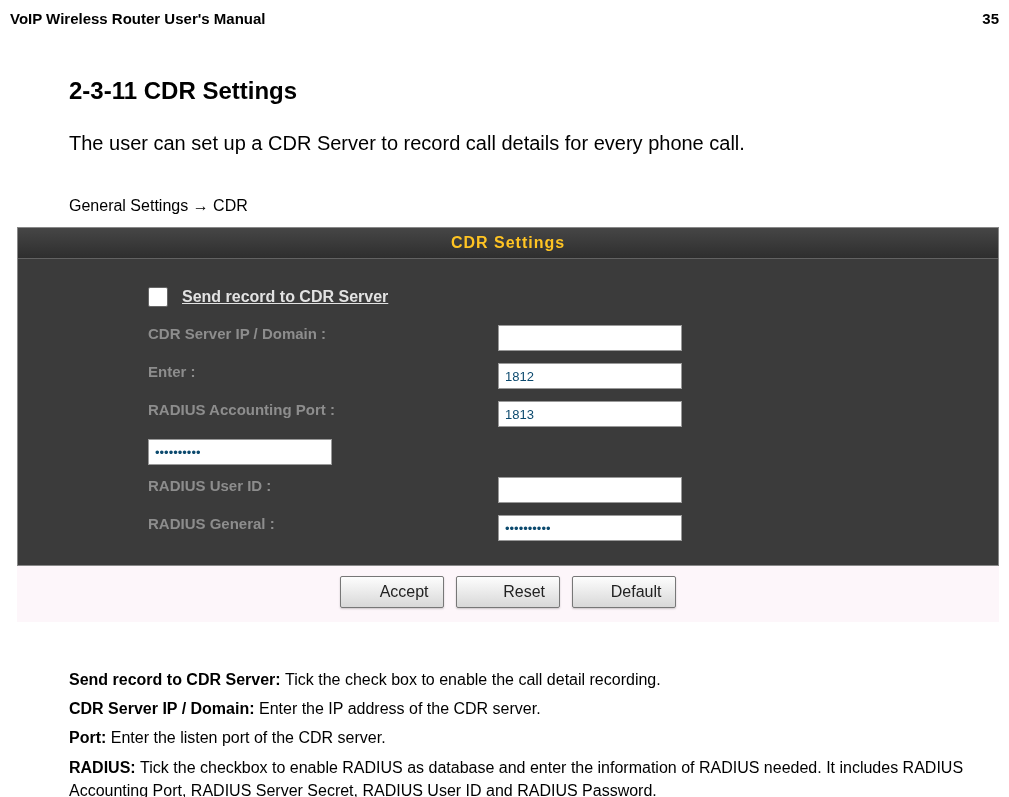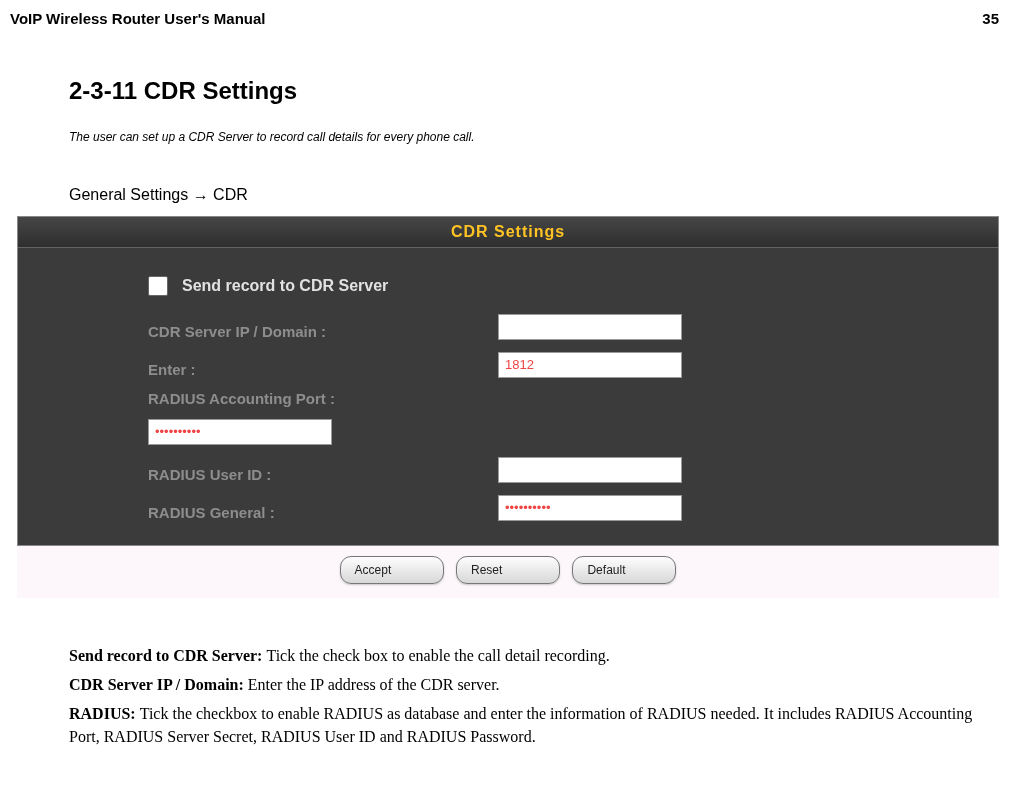--- a/index.html
+++ b/index.html
@@ -22,24 +22,23 @@
   .content {
     padding-left: 59px;
     padding-right: 10px;
   }
   .section-heading {
     font-size: 24px;
     font-weight: bold;
     margin-bottom: 24px;
   }
   .desc {
-    font-size: 12px;
+    font-size: 20px;
     line-height: 1.4;
     margin-bottom: 40px;
-    font-style: italic;
   }
   .breadcrumb {
     font-size: 16px;
     margin-bottom: 12px;
     margin-top: 6px;
   }
   .panel-wrapper {
     margin-left: -52px;
     margin-right: -10px;
     background: #fdf6fa;
@@ -75,66 +74,67 @@
     height: 18px;
     background: #fff;
     border: 1px solid #666;
     border-radius: 2px;
     display: inline-block;
   }
   .check-label {
     color: #e2e2e2;
     font-weight: bold;
     font-size: 16px;
+    text-decoration: underline;
   }
   .field-row {
     display: flex;
-    align-items: flex-end;
+    align-items: flex-start;
     margin-bottom: 12px;
   }
   .field-label {
     width: 350px;
     color: #8d8d8d;
     font-weight: bold;
     font-size: 15px;
   }
   .text-input {
     width: 170px;
     height: 22px;
     border: 1px solid #999;
     background: #fff;
     padding: 1px 6px;
     font-family: Arial, Helvetica, sans-serif;
     font-size: 13px;
-    color: #ef4444;
+    color: #0c4a6e;
     box-sizing: content-box;
   }
   .buttons-row {
     text-align: center;
     padding-top: 10px;
   }
   .btn {
     display: inline-block;
     min-width: 74px;
     padding: 6px 14px;
     margin: 0 4px;
     background: linear-gradient(#fdfdfd,#d8d8d8);
     border: 1px solid #777;
-    border-radius: 11px;
-    font-size: 12px;
+    border-radius: 2px;
+    font-size: 16px;
     color: #222;
-    text-align: left;
+    text-align: right;
     box-shadow: 0 1px 2px rgba(0,0,0,.2);
   }
   .lower-text {
     margin-top: 46px;
     font-size: 16px;
     line-height: 1.45;
   }
-  .lower-text p { margin: 0 0 6px 0; font-family: Liberation Serif, serif; }
+  .lower-text p { margin: 0 0 6px 0; }
   .b { font-weight: bold; }
 </style>
 </head>
 <body>
 
 <div class="top-line">
   <span>VoIP Wireless Router User's Manual</span>
   <span>35</span>
 </div>
 
@@ -162,20 +162,21 @@
           <input class="text-input" type="text" value="" style="">
         </div>
 
         <div class="field-row">
           <div class="field-label">Enter :</div>
           <input class="text-input" type="text" value="1812" style="">
         </div>
 
         <div class="field-row">
           <div class="field-label">RADIUS Accounting Port :</div>
+          <input class="text-input" type="text" value="1813" style="">
         </div>
 
         <div class="field-row">
           <input class="text-input" type="text" value="••••••••••" style="">
         </div>
 
         <div class="field-row">
           <div class="field-label">RADIUS User ID :</div>
           <input class="text-input" type="text" value="" style="">
         </div>
@@ -190,15 +191,16 @@
     <div class="buttons-row">
       <span class="btn">Accept</span>
       <span class="btn">Reset</span>
       <span class="btn">Default</span>
     </div>
   </div>
 
   <div class="lower-text">
     <p><span class="b">Send record to CDR Server: </span><span>Tick the check box to enable the call detail recording.</span></p>
     <p><span class="b">CDR Server IP / Domain: </span><span>Enter the IP address of the CDR server.</span></p>
+    <p><span class="b">Port: </span><span>Enter the listen port of the CDR server.</span></p>
     <p><span class="b">RADIUS: </span><span>Tick the checkbox to enable RADIUS as database and enter the information of RADIUS needed. It includes RADIUS Accounting Port, RADIUS Server Secret, RADIUS User ID and RADIUS Password.</span></p>
   </div>
 </div>
 
 </body></html>

